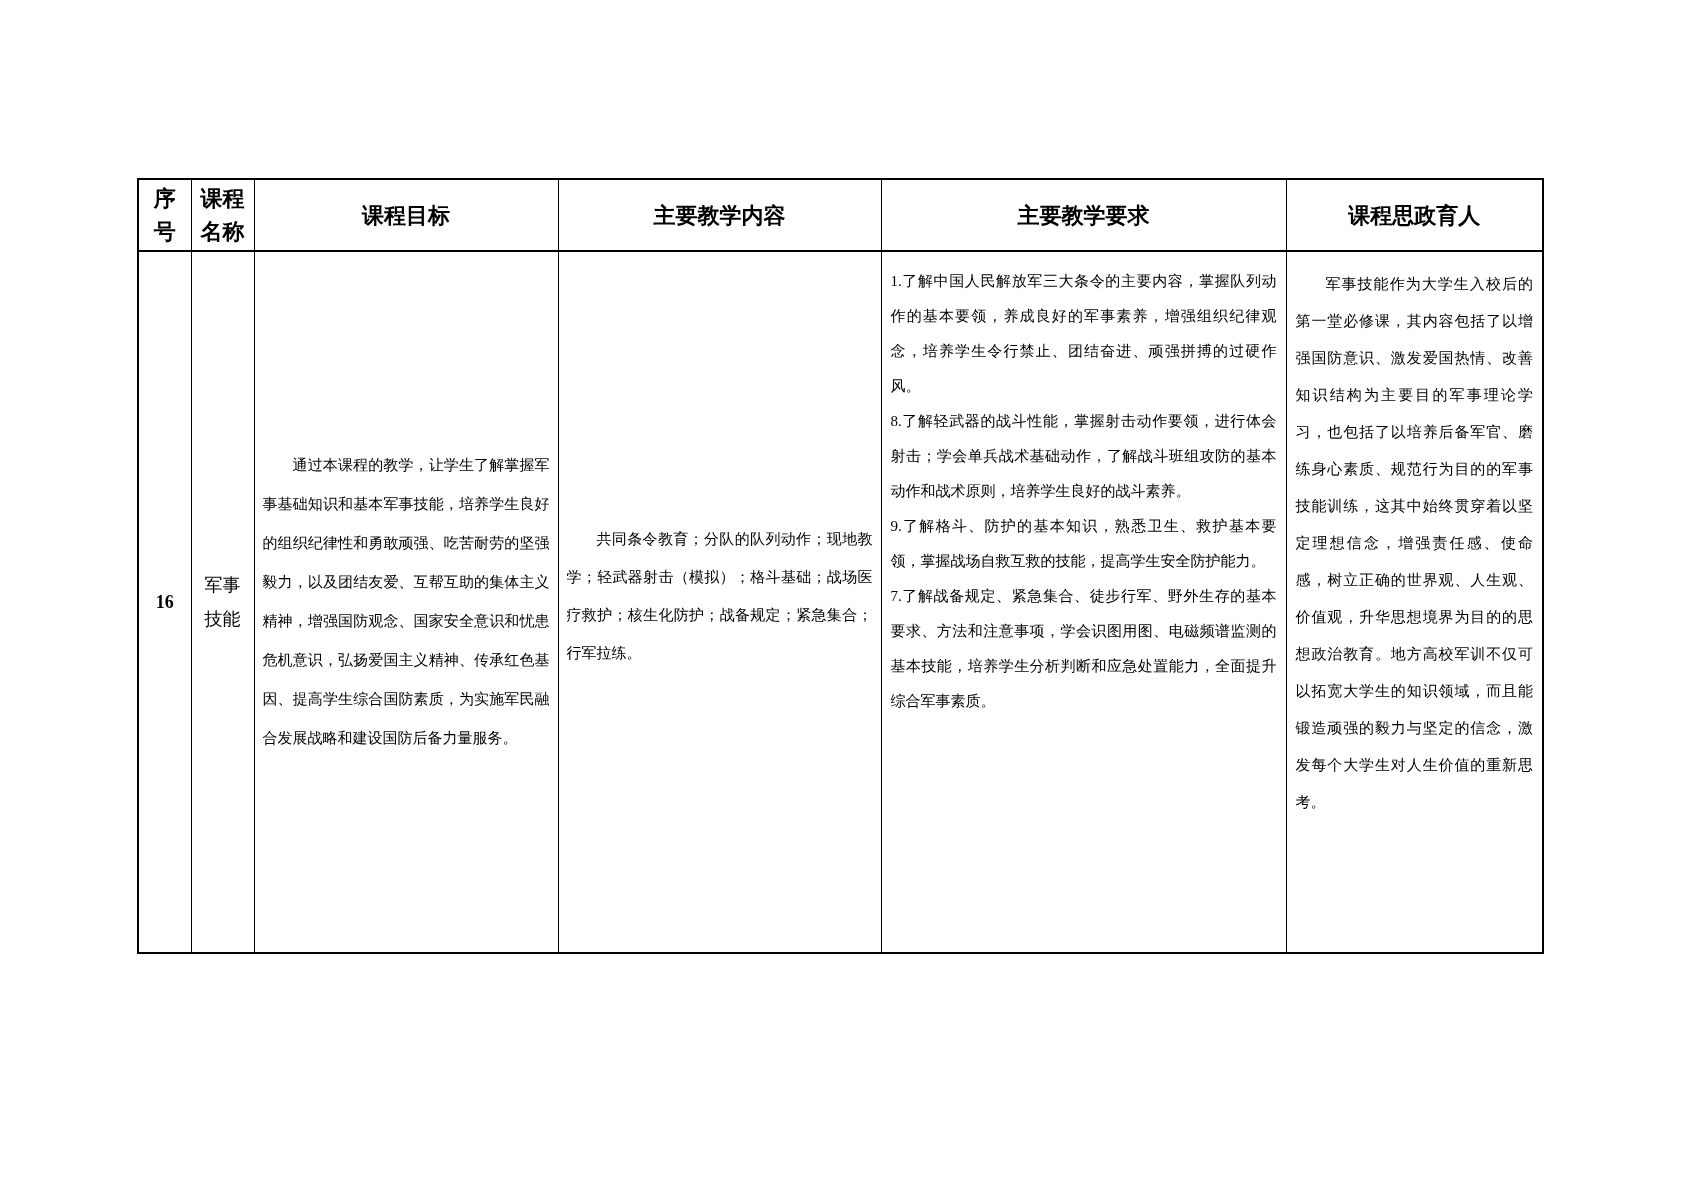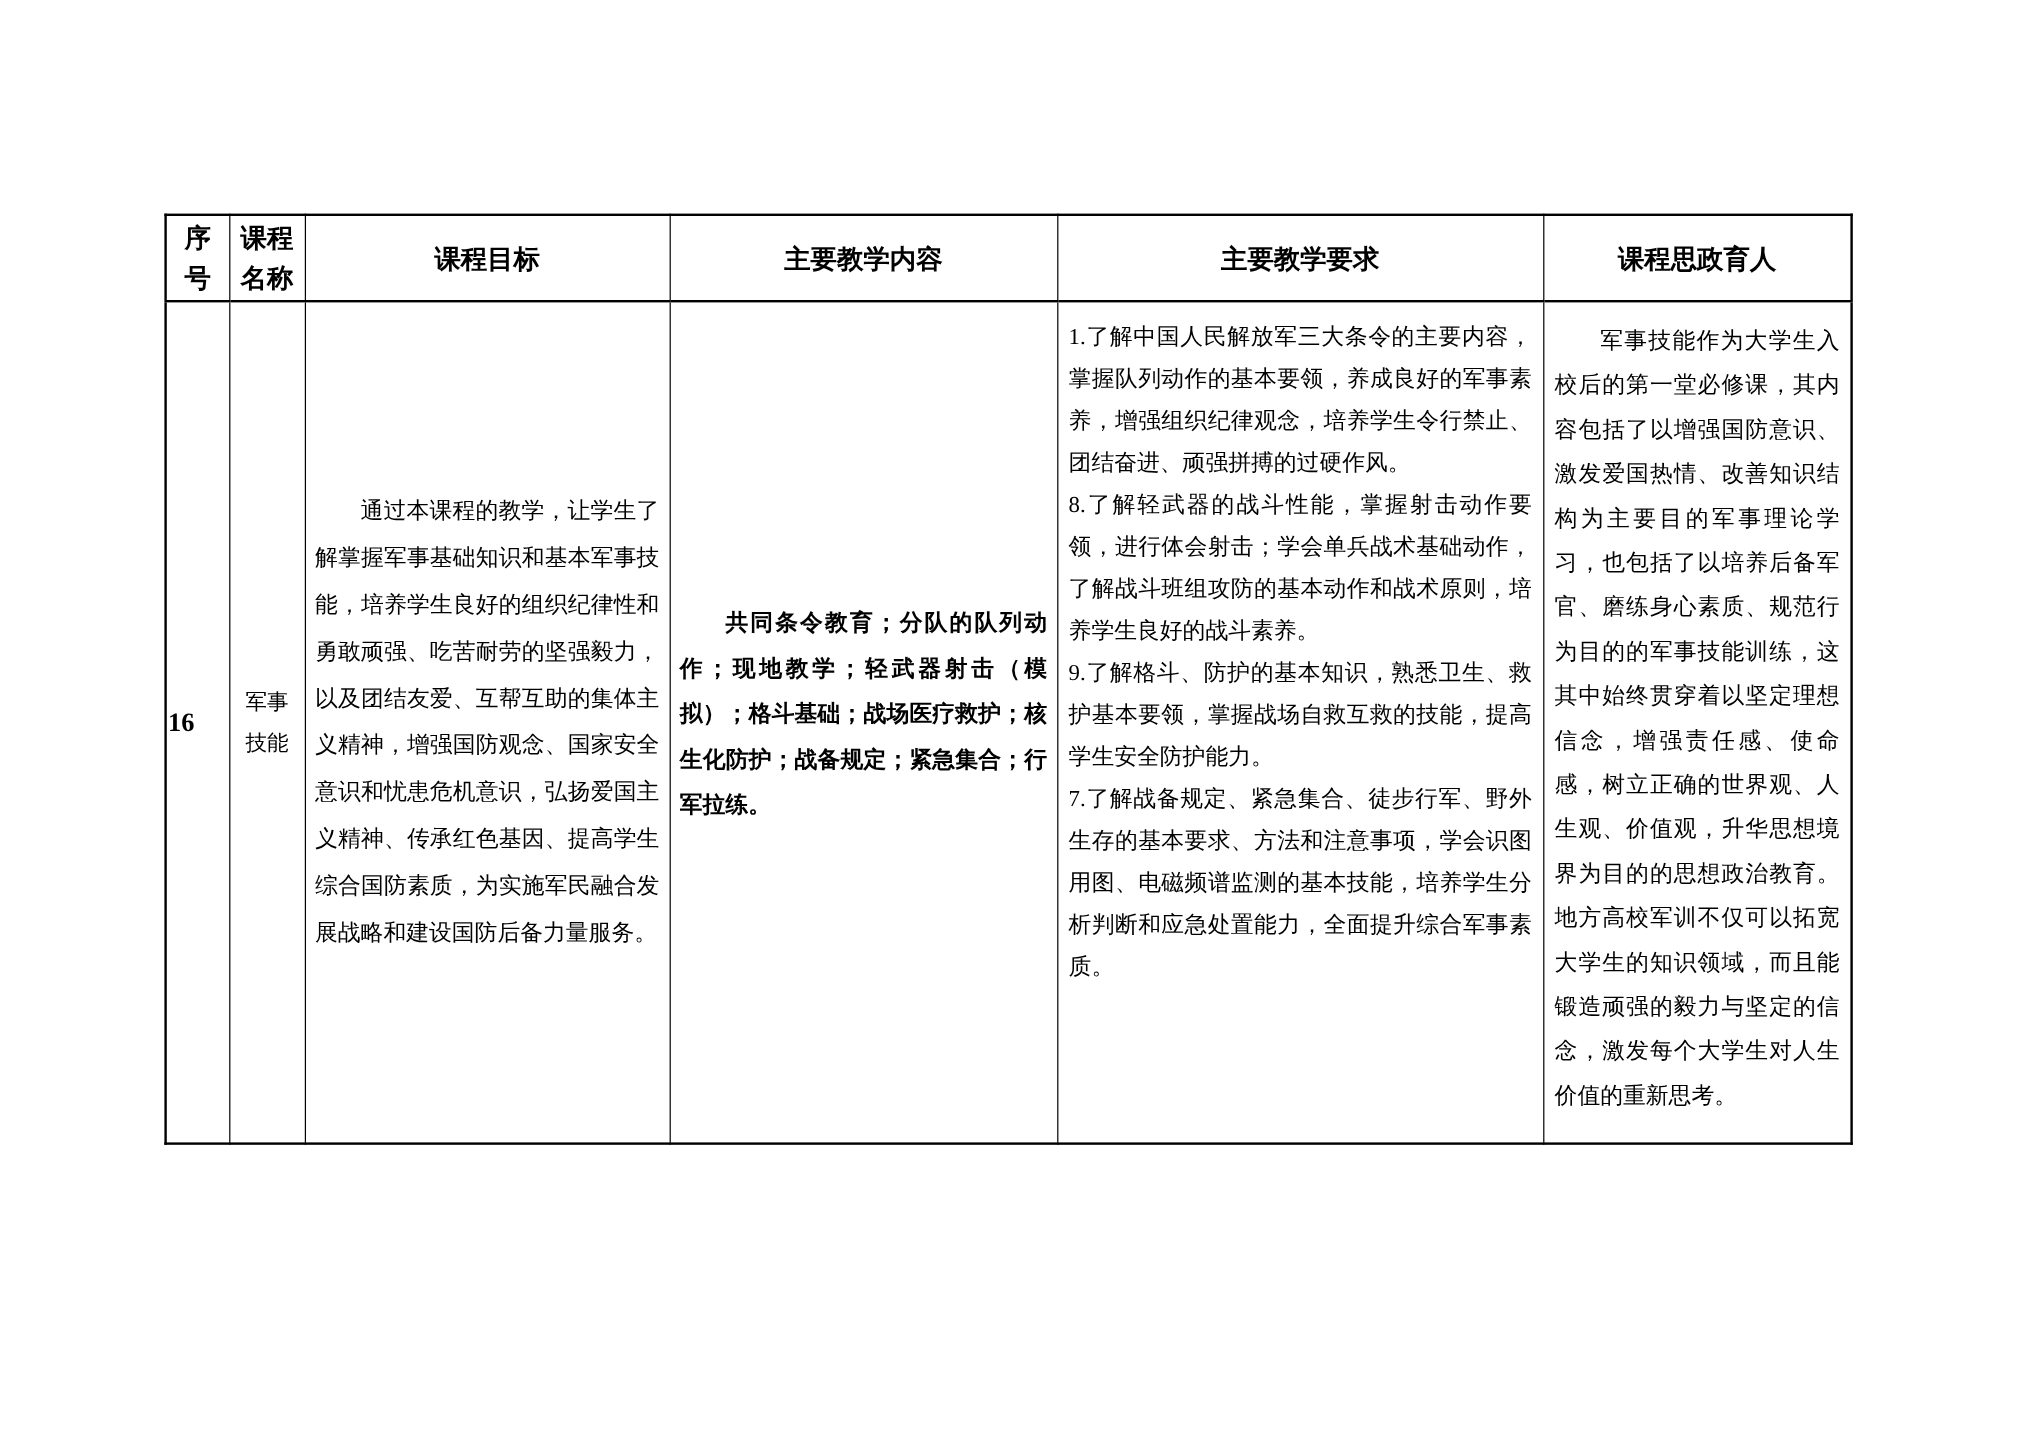--- a/index.html
+++ b/index.html
@@ -39,53 +39,52 @@
     font-size: 22px;
     font-weight: bold;
     text-align: center;
     vertical-align: middle;
     line-height: 1.5;
     white-space: pre-line;
     padding: 2px;
   }
   tr.body-row { height: 702px; }
   td.cell-serial {
-    font-size: 22px;
+    font-size: 18px;
     font-weight: bold;
-    text-align: left;
+    text-align: center;
     vertical-align: middle;
   }
   td.cell-course-name {
     font-size: 18px;
     text-align: center;
     vertical-align: middle;
     line-height: 1.9;
     white-space: pre-line;
   }
   td.cell-objectives {
     vertical-align: middle;
     padding: 4px 8px 4px 8px;
   }
   td.cell-content {
     vertical-align: middle;
     padding: 4px 8px 16px 8px;
-    font-weight: bold;
   }
   td.cell-requirements {
     vertical-align: top;
     padding: 12px 9px 6px 9px;
   }
   td.cell-ideology {
     vertical-align: top;
     padding: 14px 9px 6px 9px;
     margin-top: 41px;
   }
   .para {
     margin: 0;
-    font-size: 19px;
+    font-size: 15px;
     text-align: justify;
     word-break: break-all;
   }
   .cell-objectives .para   { line-height: 39px; text-indent: 2em; }
   .cell-content .para      { line-height: 38px; text-indent: 2em; }
   .cell-requirements .para { line-height: 35px; text-indent: 0; }
   .cell-ideology .para     { line-height: 37px; text-indent: 2em; }
 </style>
 </head>
 <body>

